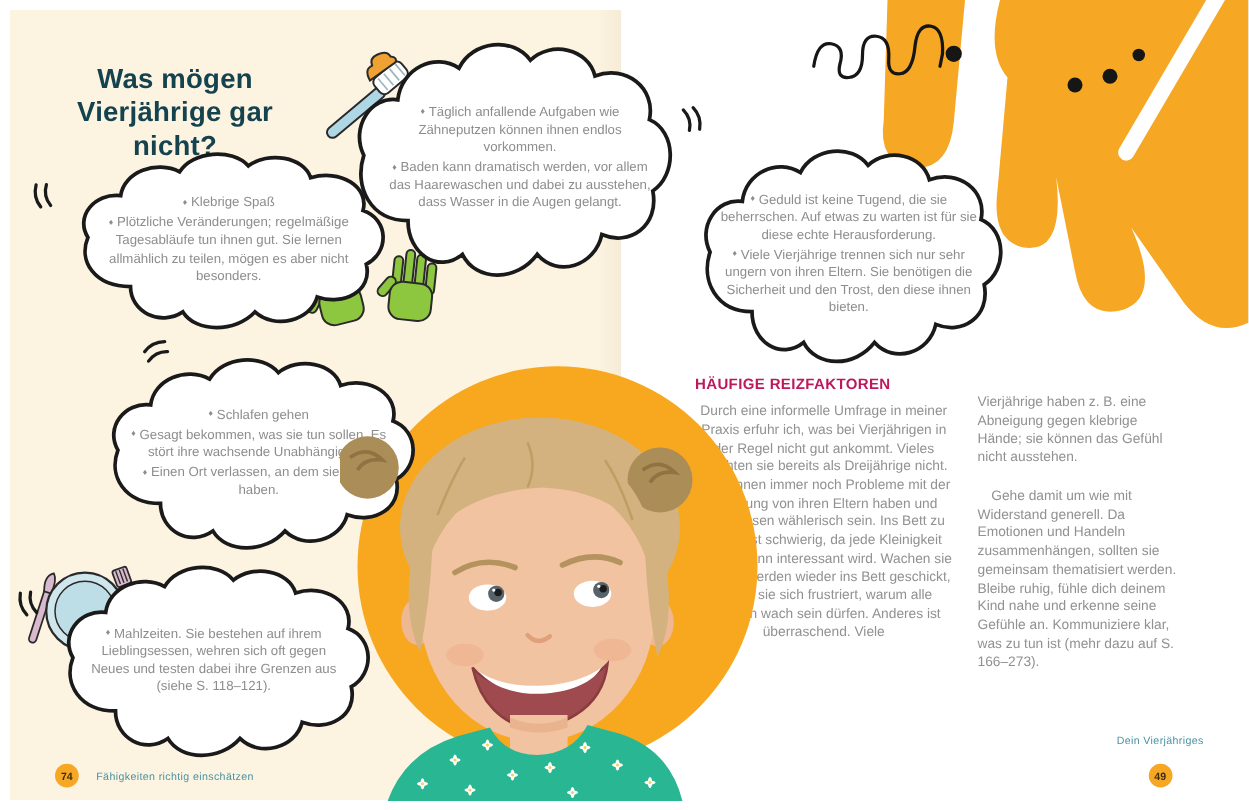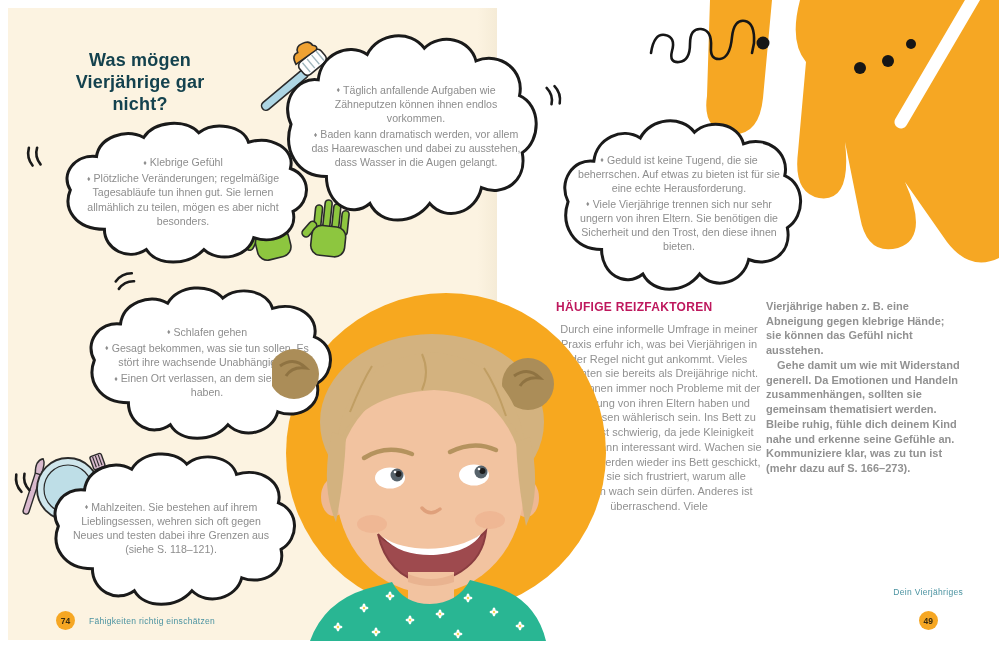--- a/index.html
+++ b/index.html
@@ -3,49 +3,49 @@
 <meta charset="utf-8">
 <style>
   html,body{margin:0;padding:0;background:#ffffff;}
   #spread{position:relative;width:999px;height:648px;background:#ffffff;overflow:hidden;
           font-family:"Liberation Sans", sans-serif;}
   .page{position:absolute;top:8px;bottom:8px;}
   #page-left{left:8px;width:489px;background:linear-gradient(to right,#fcf3e1 96%,#f5ebd6 100%);}
   #page-right{left:497px;width:494px;background:#ffffff;}
 
   .title{position:absolute;left:48px;top:50px;width:184px;text-align:center;
-         font-weight:bold;font-size:18px;line-height:1.22;color:#14424e;letter-spacing:.2px;}
+         font-weight:bold;font-size:22px;line-height:1.22;color:#14424e;letter-spacing:.2px;}
 
   .cloud{position:absolute;}
   .cloud > svg{position:absolute;left:0;top:0;width:100%;height:100%;}
   .ct{position:absolute;display:flex;flex-direction:column;justify-content:center;
       text-align:center;color:#8d8d8d;font-size:10.6px;line-height:1.33;}
   .ci{margin:1px 0;}
   .blt{font-size:7px;vertical-align:1.5px;margin-right:3px;color:#8d8d8d;}
 
   .photo-circle{position:absolute;left:286px;top:293px;width:320px;height:320px;
                 border-radius:50%;background:#f7a81f;z-index:1;}
   .cloud{z-index:2;}
   #child{position:absolute;left:272px;top:282px;width:300px;height:359px;z-index:3;}
   .decor{position:absolute;z-index:0;}
   .mark{position:absolute;z-index:2;}
 
   .art-head{font-weight:bold;font-size:12px;color:#be185d;letter-spacing:.3px;margin:0 0 7px 0;text-align:left;}
   .col{position:absolute;color:#919191;font-size:11px;line-height:1.34;}
   #col1{left:556px;top:299px;width:206px;}
   #col1 .body{text-align:center;}
   #col2{left:766px;top:299px;width:194px;text-align:left;}
-  #col2 p{margin:0;font-weight:bold;}
+  #col2 p{margin:16px;}
   #col2 p.ind{text-indent:11px;}
 
   .footer{position:absolute;bottom:18px;display:flex;align-items:center;gap:14px;z-index:4;}
   .pgnum{width:19px;height:19px;border-radius:50%;background:#f6a723;color:#3a2c10;
          font-size:8.5px;font-weight:bold;display:flex;align-items:center;justify-content:center;}
   .pglabel{font-size:8.5px;color:#4b93a1;letter-spacing:.3px;}
-  #footer-left{left:56px;}
+  #footer-left{left:44px;}
   #footer-right{right:36px;flex-direction:column;}
 </style>
 </head>
 <body>
 
 <div id="spread">
 
   <div class="page" id="page-left"></div>
   <div class="page" id="page-right"></div>
 
@@ -137,31 +137,31 @@
       <p class="ci"><span class="blt">♦</span><span>Täglich anfallende Aufgaben wie Zähneputzen können ihnen endlos vorkommen.</span></p>
       <p class="ci"><span class="blt">♦</span><span>Baden kann dramatisch werden, vor allem das Haarewaschen und dabei zu ausstehen, dass Wasser in die Augen gelangt.</span></p>
     </div>
   </div>
 
   <div class="cloud" style="left:52px;top:116px;width:262px;height:155px">
     <svg viewBox="0 0 200 130" preserveAspectRatio="none">
       <path d="M 40,95 C 18,95 8,78 14,62 C 6,48 18,32 34,34 C 36,18 56,10 70,18 C 78,4 102,2 112,14 C 124,4 146,8 150,22 C 168,16 186,28 182,44 C 198,50 198,72 184,80 C 188,98 170,108 154,102 C 150,118 128,124 116,112 C 104,126 80,126 72,112 C 58,122 40,112 40,95 Z" fill="#ffffff" stroke="#1a1a1a" stroke-width="3" vector-effect="non-scaling-stroke"></path>
     </svg>
     <div class="ct" style="left:26px;right:26px;top:22px;bottom:26px">
-      <p class="ci"><span class="blt">♦</span><span>Klebrige Gefühl</span></p>
+      <p class="ci"><span class="blt">♦</span><span>Klebrige Spaß</span></p>
       <p class="ci"><span class="blt">♦</span><span>Plötzliche Veränderungen; regelmäßige Tagesabläufe tun ihnen gut. Sie lernen allmählich zu teilen, mögen es aber nicht besonders.</span></p>
     </div>
   </div>
 
   <div class="cloud" style="left:550px;top:112px;width:258px;height:188px">
     <svg viewBox="0 0 200 130" preserveAspectRatio="none">
       <path d="M 40,95 C 18,95 8,78 14,62 C 6,48 18,32 34,34 C 36,18 56,10 70,18 C 78,4 102,2 112,14 C 124,4 146,8 150,22 C 168,16 186,28 182,44 C 198,50 198,72 184,80 C 188,98 170,108 154,102 C 150,118 128,124 116,112 C 104,126 80,126 72,112 C 58,122 40,112 40,95 Z" fill="#ffffff" stroke="#1a1a1a" stroke-width="3" vector-effect="non-scaling-stroke"></path>
     </svg>
     <div class="ct" style="left:24px;right:24px;top:24px;bottom:30px">
-      <p class="ci"><span class="blt">♦</span><span>Geduld ist keine Tugend, die sie beherrschen. Auf etwas zu bieten ist für sie eine echte Herausforderung.</span></p>
+      <p class="ci"><span class="blt">♦</span><span>Geduld ist keine Tugend, die sie beherrschen. Auf etwas zu warten ist für sie diese echte Herausforderung.</span></p>
       <p class="ci"><span class="blt">♦</span><span>Viele Vierjährige trennen sich nur sehr ungern von ihren Eltern. Sie benötigen die Sicherheit und den Trost, den diese ihnen bieten.</span></p>
     </div>
   </div>
 
   <div class="cloud" style="left:76px;top:280px;width:262px;height:168px">
     <svg viewBox="0 0 200 130" preserveAspectRatio="none">
       <path d="M 40,95 C 18,95 8,78 14,62 C 6,48 18,32 34,34 C 36,18 56,10 70,18 C 78,4 102,2 112,14 C 124,4 146,8 150,22 C 168,16 186,28 182,44 C 198,50 198,72 184,80 C 188,98 170,108 154,102 C 150,118 128,124 116,112 C 104,126 80,126 72,112 C 58,122 40,112 40,95 Z" fill="#ffffff" stroke="#1a1a1a" stroke-width="3" vector-effect="non-scaling-stroke"></path>
     </svg>
     <div class="ct" style="left:28px;right:28px;top:24px;bottom:28px">
       <p class="ci"><span class="blt">♦</span><span>Schlafen gehen</span></p>

